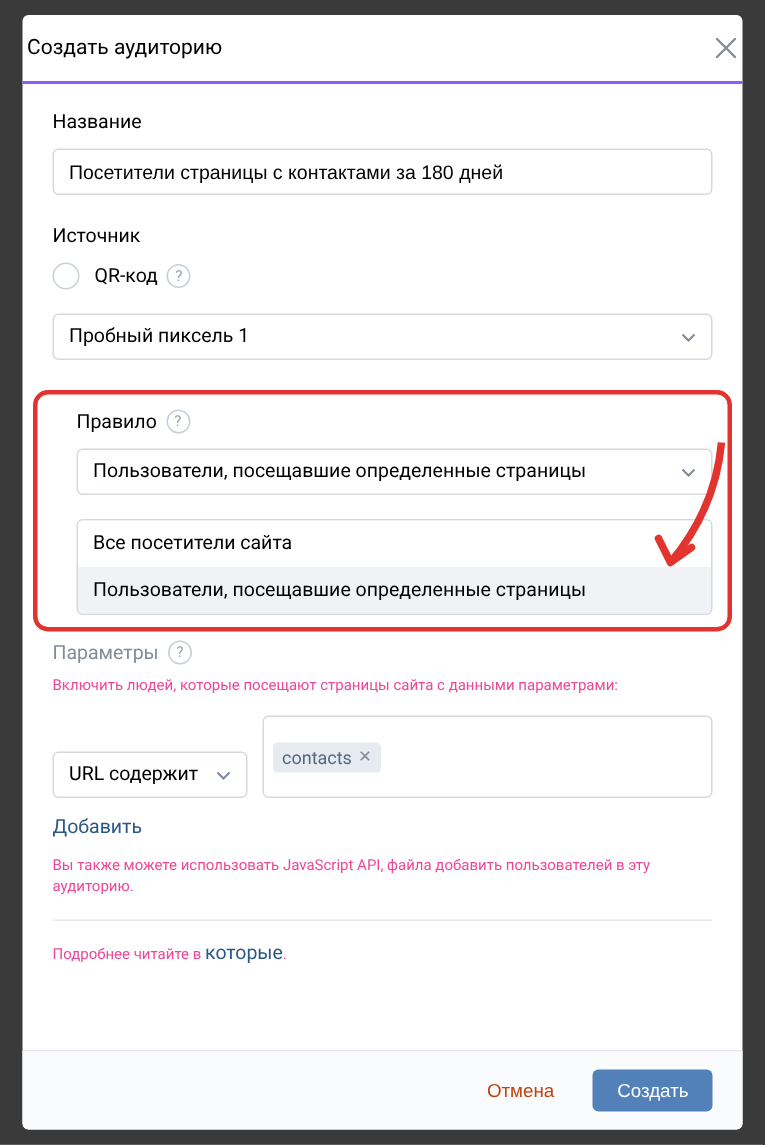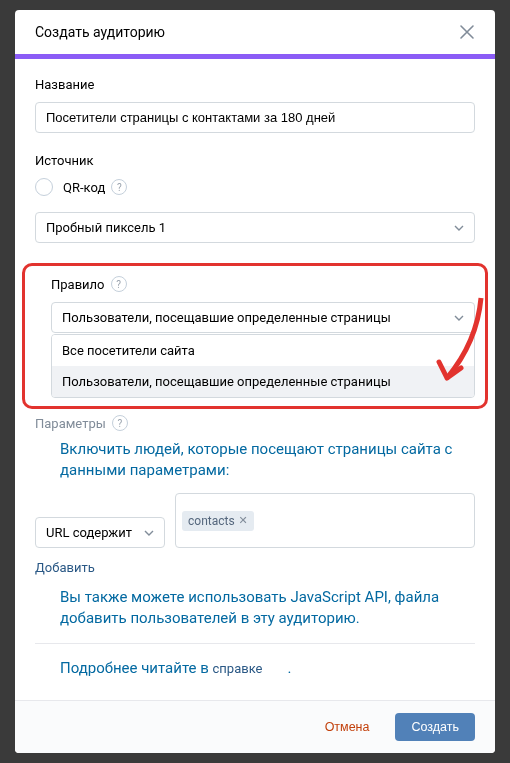--- a/index.html
+++ b/index.html
@@ -1,39 +1,39 @@
 <!DOCTYPE html>
 <html><head>
 <meta charset="utf-8">
 <style>
   html,body{margin:0;padding:0;font-family:-apple-system,BlinkMacSystemFont,"Segoe UI",Roboto,Helvetica,Arial,sans-serif;font-size:13px;color:#000;background:#3a3a3a;}
   .backdrop{width:510px;height:763px;background:#3a3a3a;position:relative;overflow:hidden;}
   .modal{position:absolute;left:15px;right:15px;top:10px;bottom:10px;background:#fff;border-radius:4px;display:flex;flex-direction:column;}
-  .modal-header{display:flex;align-items:center;justify-content:space-between;padding:14px 20px;border-bottom:5px solid #8b5cf6;}
+  .modal-header{display:flex;align-items:center;justify-content:space-between;padding:14px 3px;border-bottom:2px solid #8b5cf6;}
   .modal-title{font-size:14px;color:#000;}
   .close-icon{width:16px;height:16px;cursor:pointer;color:#818c99;position:relative;}
   .close-icon svg{display:block;}
   .modal-body{flex:1;overflow:auto;padding:18px 20px 0 20px;}
   .section-label{font-size:13px;color:#000;margin-bottom:10px;}
   .text-input{width:100%;box-sizing:border-box;border:1px solid #d3d9de;border-radius:4px;padding:7px 10px;font-size:13px;color:#000;outline:none;}
   .block{margin-bottom:20px;}
   .radio-row{display:flex;align-items:center;margin-bottom:12px;cursor:pointer;}
   .radio{width:16px;height:16px;border:1px solid #c5d0db;border-radius:50%;margin-right:10px;display:flex;align-items:center;justify-content:center;flex-shrink:0;}
   .radio.selected{border:1px solid #5181b8;}
   .radio.selected::after{content:"";width:8px;height:8px;border-radius:50%;background:#5181b8;}
   .radio-label{font-size:13px;color:#000;}
   .help-circle{display:inline-flex;width:14px;height:14px;border:1px solid #c5d0db;border-radius:50%;align-items:center;justify-content:center;font-size:10px;color:#99a2ad;margin-left:6px;vertical-align:middle;}
   .select-box{width:100%;box-sizing:border-box;border:1px solid #d3d9de;border-radius:4px;padding:7px 10px;font-size:13px;color:#000;background:#fff;display:flex;align-items:center;justify-content:space-between;cursor:pointer;}
   .chev{width:10px;height:10px;flex-shrink:0;}
   .chev svg{display:block;}
   .highlight-box{border:3px solid #e2332e;border-radius:10px;padding:10px 10px 8px 26px;margin:0 -13px 6px -13px;position:relative;}
-  .dropdown-open{border:1px solid #d3d9de;border-radius:4px;overflow:hidden;margin-top:1px;}
+  .dropdown-open{border:1px solid #d3d9de;border-radius:4px;overflow:hidden;margin-top:16px;}
   .dropdown-option{padding:8px 10px;font-size:13px;color:#000;background:#fff;cursor:pointer;}
   .dropdown-option.hovered{background:#f0f2f5;}
-  .muted{font-size:15px;color:#0369a1;line-height:1.4;margin-left:25px;}
+  .muted{font-size:10px;color:#ec4899;line-height:1.4;}
   .param-row{display:flex;gap:10px;margin:12px 0;}
   .small-select{border:1px solid #d3d9de;border-radius:4px;padding:7px 10px;font-size:13px;color:#000;background:#fff;display:flex;align-items:center;justify-content:space-between;width:130px;box-sizing:border-box;cursor:pointer;margin-top:24px;}
   .tag-input{flex:1;border:1px solid #d3d9de;border-radius:4px;padding:5px 6px;display:flex;align-items:center;gap:4px;}
   .tag{background:#e5ebf1;border-radius:3px;padding:3px 6px;font-size:12px;color:#55677d;display:flex;align-items:center;gap:4px;}
   .tag-x{font-size:11px;color:#818c99;cursor:pointer;}
   .link{color:#2a5885;cursor:pointer;font-size:13px;}
   .divider{border:none;border-top:1px solid #e7e8ec;margin:14px 0;}
   .modal-footer{border-top:1px solid #e7e8ec;padding:12px 20px;display:flex;justify-content:flex-end;gap:10px;background:#fafbfc;border-radius:0 0 4px 4px;}
   .btn{border:none;border-radius:4px;padding:7px 16px;font-size:12.5px;cursor:pointer;}
   .btn-secondary{background:transparent;color:#c2410c;}
@@ -134,21 +134,21 @@
       </div>
 
       <div class="link" style="margin-bottom:12px;display:inline-block;">Добавить</div>
 
       <div class="muted">Вы также можете использовать JavaScript API, файла добавить пользователей в эту аудиторию.</div>
 
       <hr class="divider">
 
       <div style="margin-bottom:18px;">
         <span class="muted">Подробнее читайте в </span>
-        <span class="link">справке</span><span class="muted">.</span>
+        <span class="link">которые</span><span class="muted">.</span>
       </div>
 
     </div>
 
     <div class="modal-footer">
       <button class="btn btn-secondary">Отмена</button>
       <button class="btn btn-primary">Создать</button>
     </div>
 
   </div>

